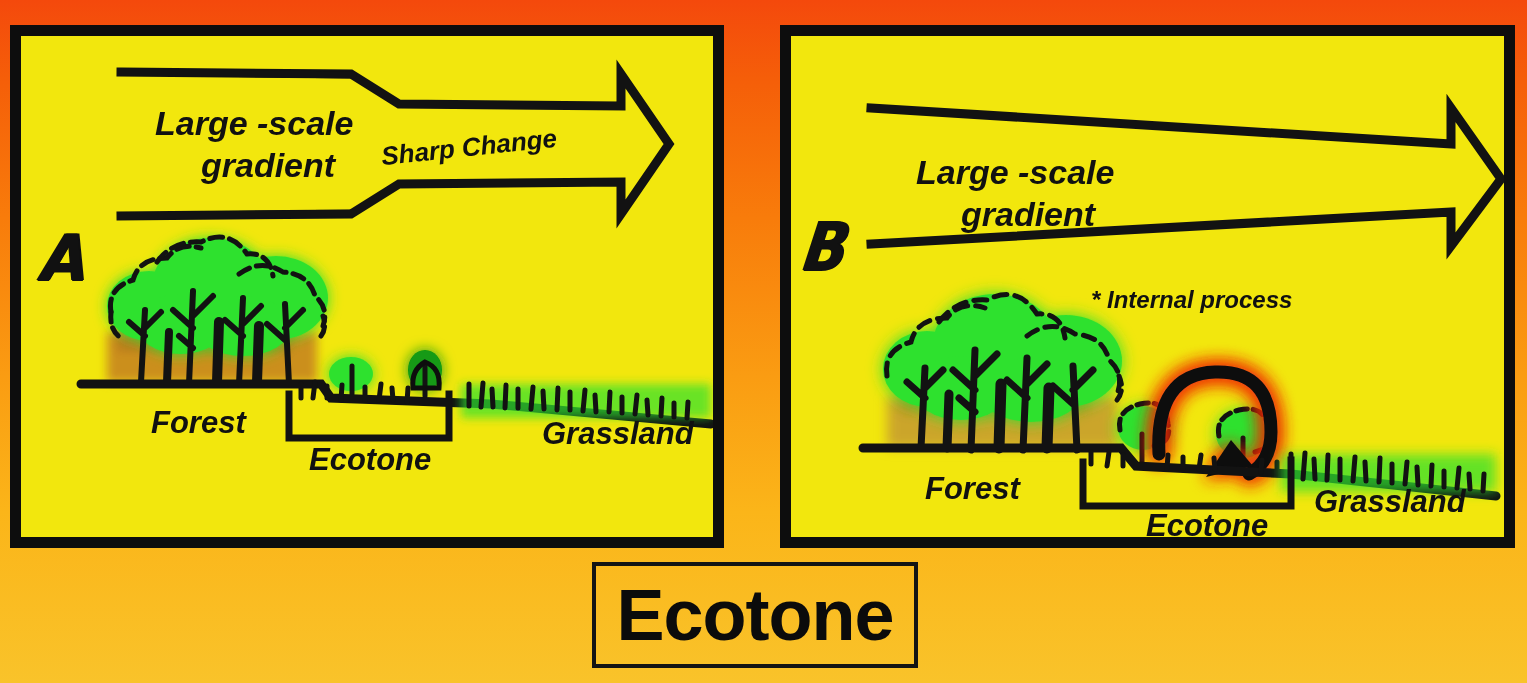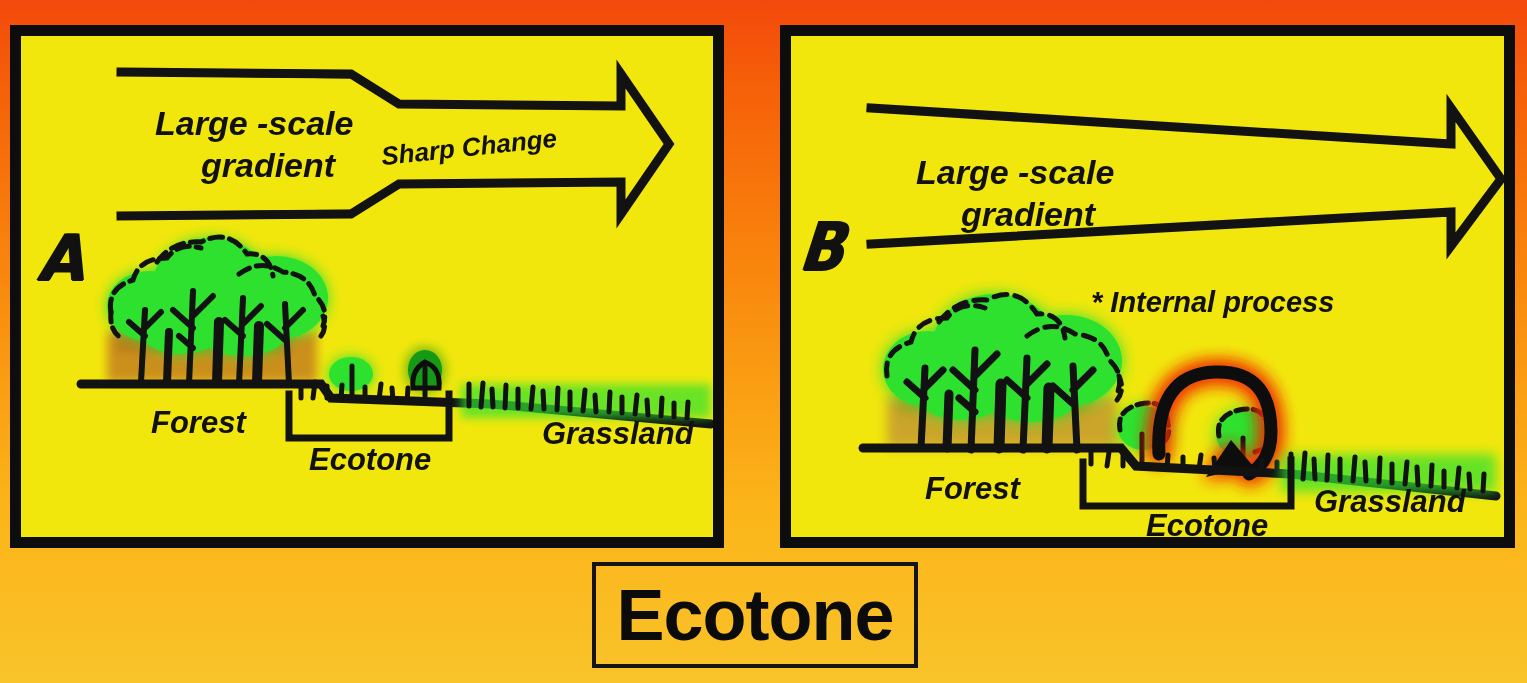--- a/index.html
+++ b/index.html
@@ -52,21 +52,21 @@
   #a-grad-1{left:134px;top:68px;font-size:34px;}
   #a-grad-2{left:180px;top:110px;font-size:34px;}
   #a-sharp{left:360px;top:96px;font-size:26px;transform:rotate(-6deg);}
   #a-forest{left:130px;top:369px;font-size:31px;}
   #a-ecotone{left:288px;top:406px;font-size:31px;}
   #a-grass{left:521px;top:380px;font-size:31px;}
 
   
   #b-grad-1{left:125px;top:117px;font-size:34px;}
   #b-grad-2{left:170px;top:159px;font-size:34px;}
-  #b-internal{left:300px;top:250px;font-size:29px;}
+  #b-internal{left:300px;top:250px;font-size:24px;}
   #b-forest{left:134px;top:435px;font-size:31px;}
   #b-ecotone{left:355px;top:472px;font-size:31px;}
   #b-grass{left:523px;top:448px;font-size:31px;}
 
   
   #title-box{
     position:absolute;
     left:592px;top:562px;width:326px;height:106px;
     border:4px solid #141414;
     box-sizing:border-box;

